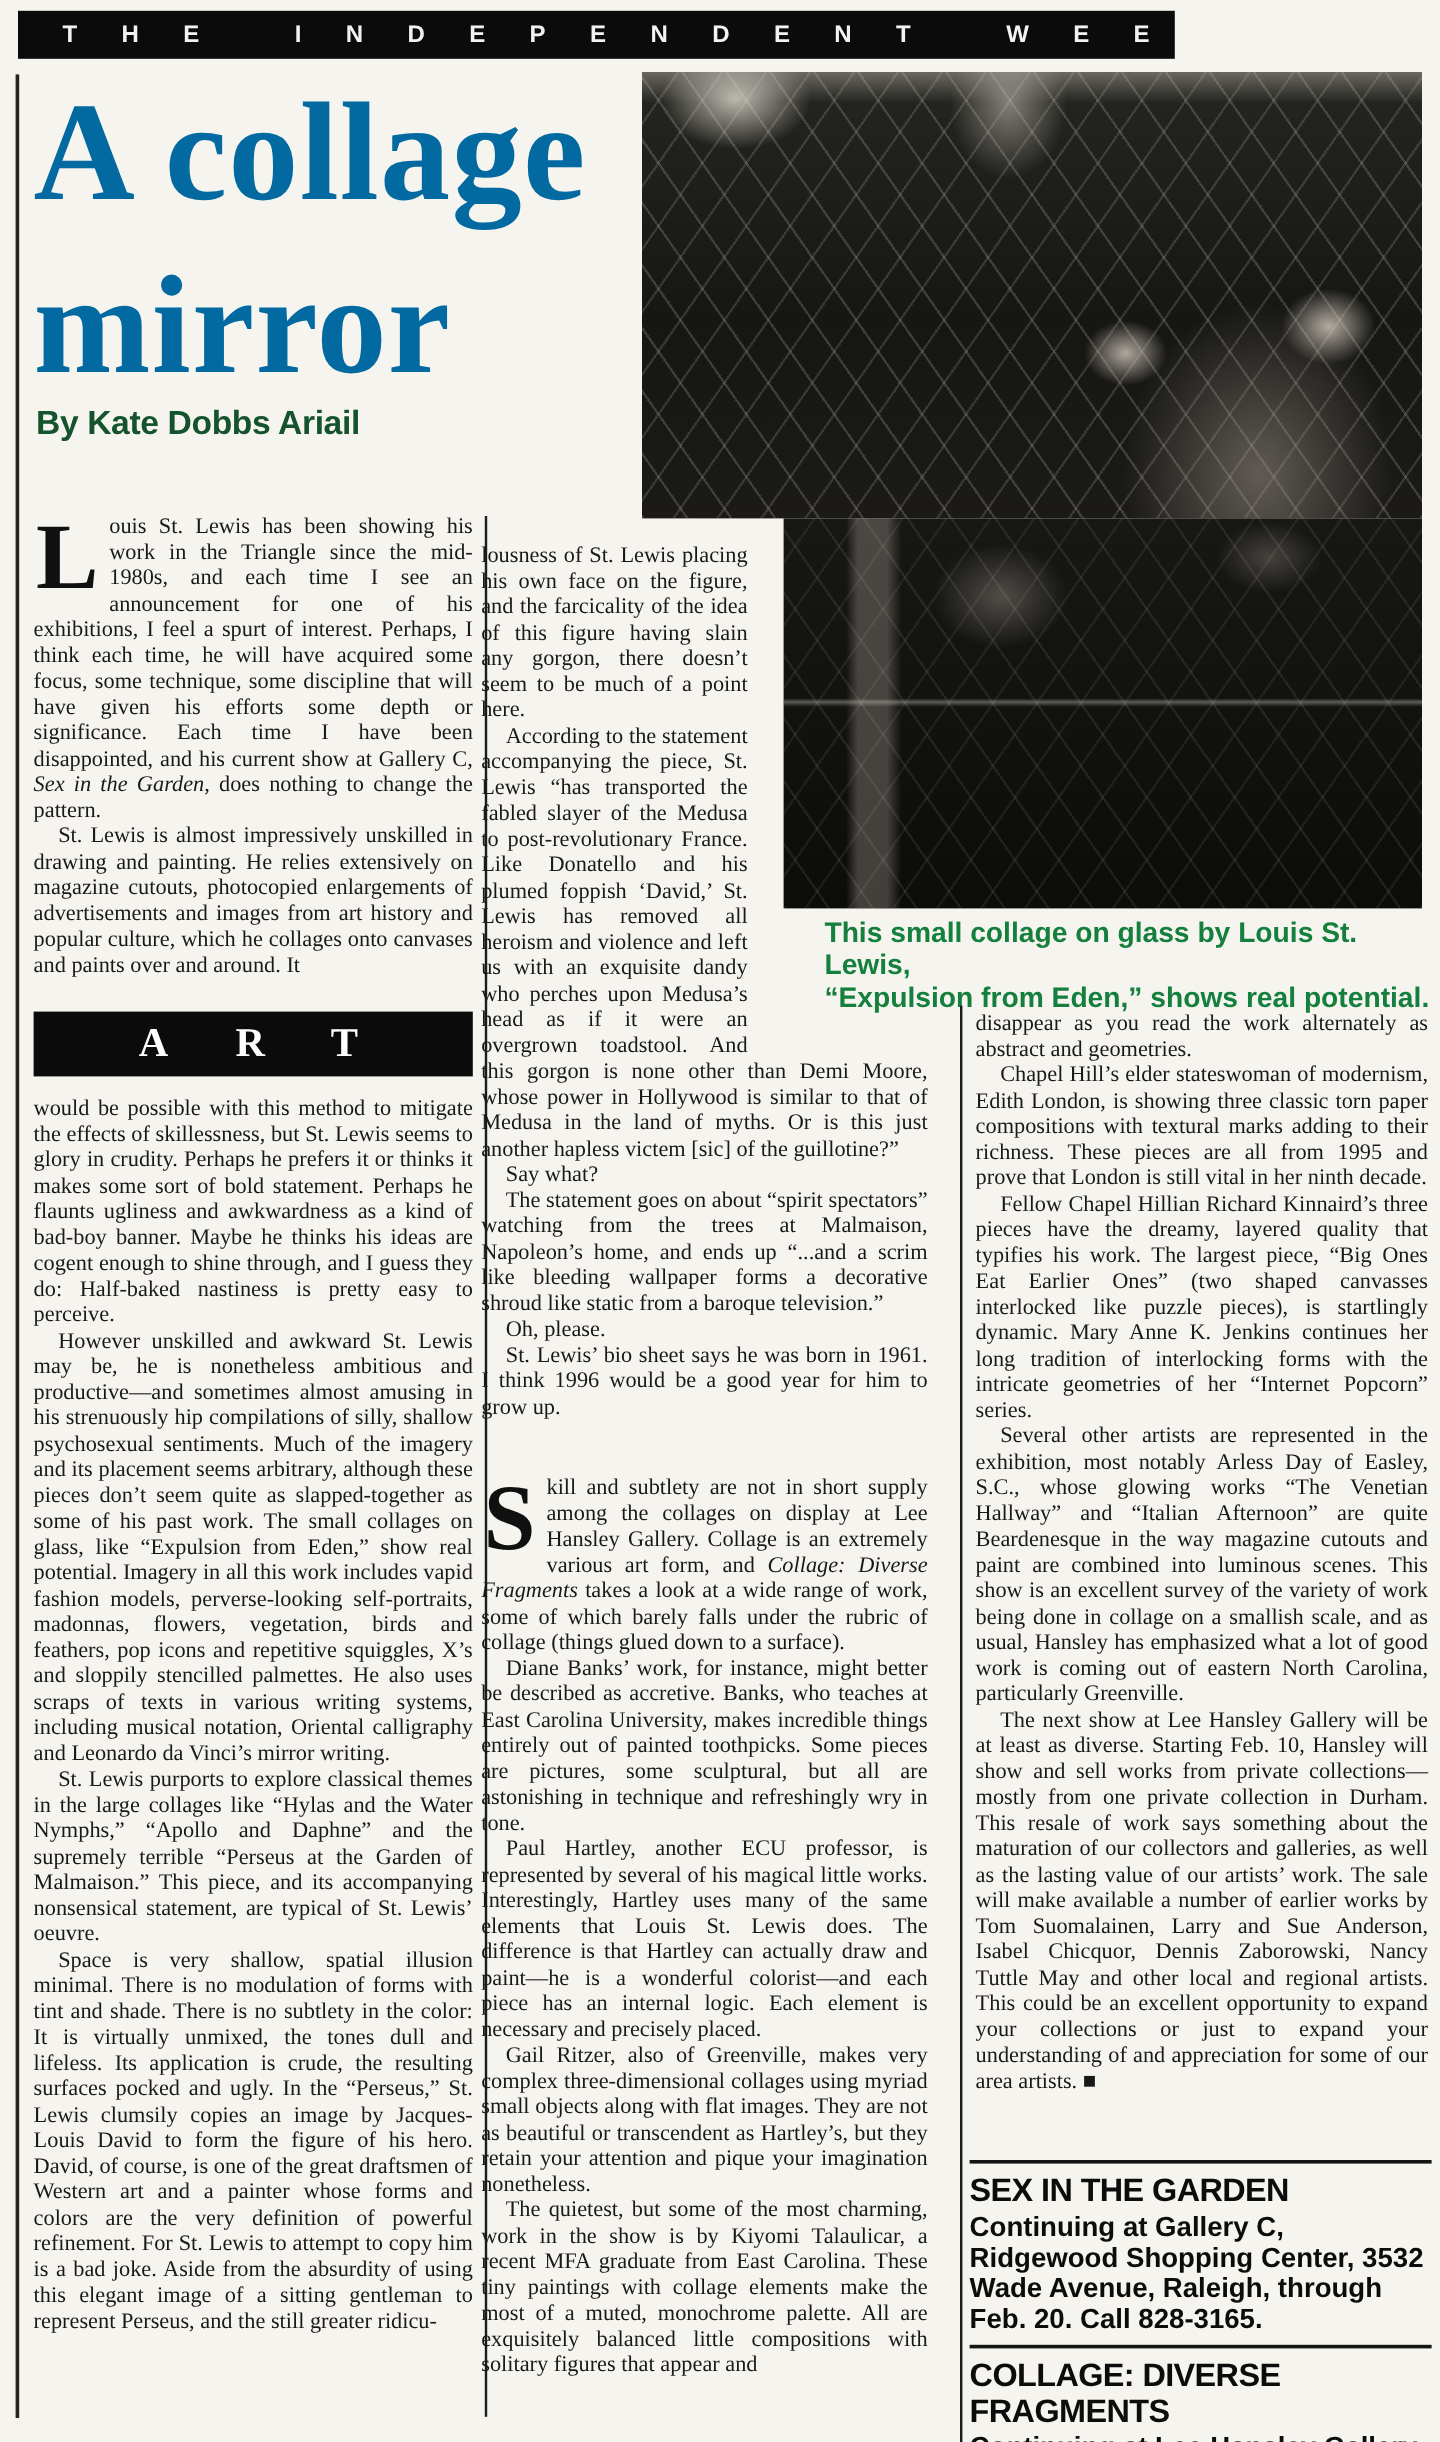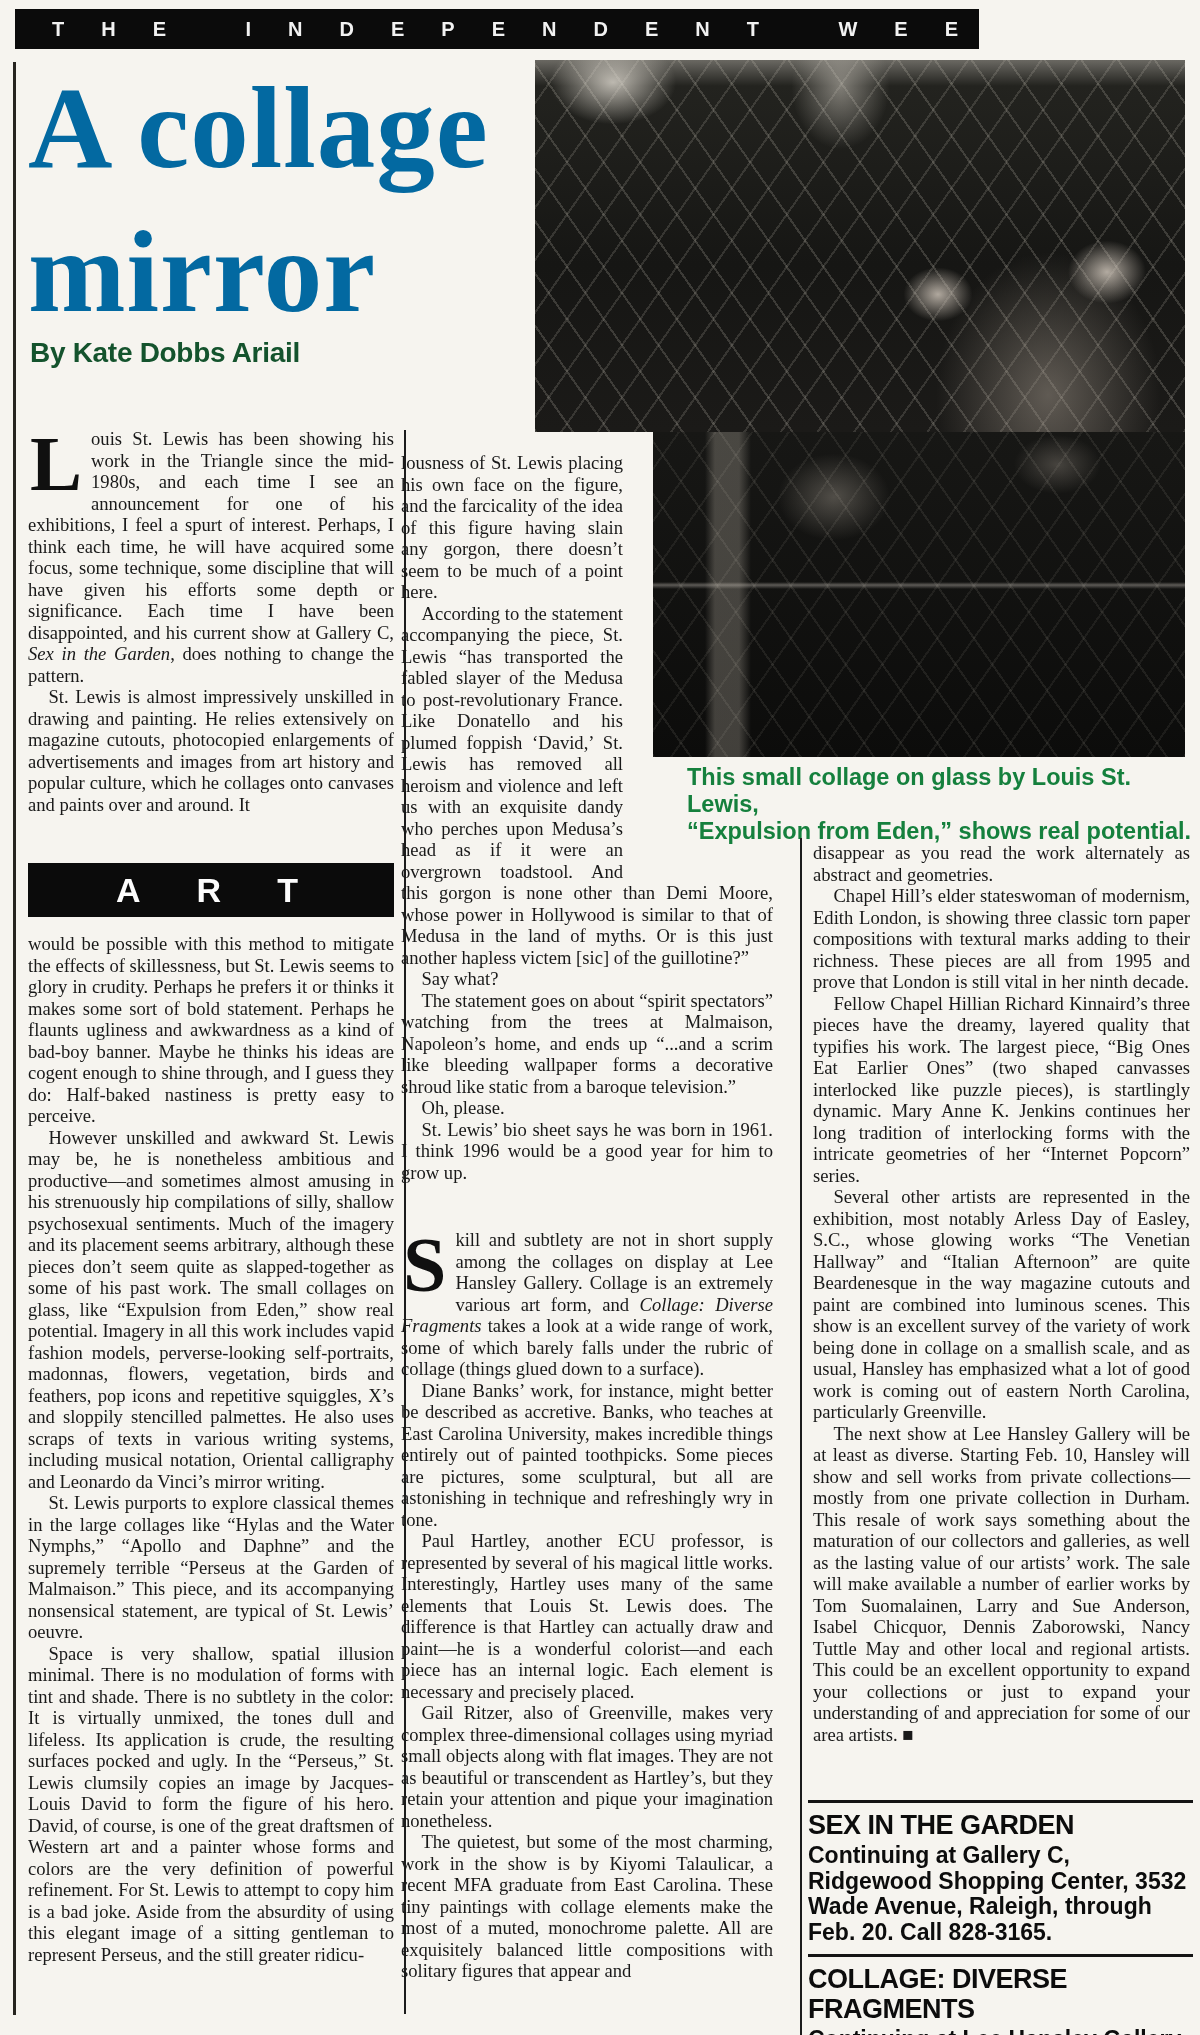--- a/index.html
+++ b/index.html
@@ -53,22 +53,22 @@
   
   .col{position:absolute;font-size:18.6px;line-height:21.5px;color:#191919;}
   #col1{left:28px;top:428px;width:366px;}
   #col2{left:401px;top:428px;width:372px;margin-top:24px;}
   #col3{left:813px;top:842px;width:377px;}
   .para{margin:0;text-align:justify;}
   .ind{text-indent:1.1em;}
   .gap{margin-top:46px;}
   .drop{float:left;font-family:"Liberation Serif",serif;font-weight:bold;font-size:78px;
     line-height:62px;padding:5px 9px 0 2px;color:#101010;}
-  #art-banner{height:54px;background:#0b0b0b;margin:48px 0 16px;color:#fdfdfd;
-    font-family:Liberation Sans, sans-serif;font-weight:bold;font-size:34px;line-height:54px;
+  #art-banner{height:54px;background:#0b0b0b;margin:28px 0 16px;color:#fdfdfd;
+    font-family:Liberation Serif, serif;font-weight:bold;font-size:34px;line-height:54px;
     text-align:center;letter-spacing:56px;padding-left:48px;box-sizing:border-box;overflow:hidden;}
   #col2-photo-spacer{float:right;width:150px;height:417px;}
 
   
   #listings{position:absolute;left:808px;top:1800px;width:385px;
     font-family:"Liberation Sans",sans-serif;color:#0c0c0c;}
   .listing{border-top:3px solid #141414;padding:7px 0 9px;}
   .listing-title{font-weight:bold;font-size:27px;line-height:30px;letter-spacing:-0.5px;}
   .listing-details{font-weight:bold;font-size:23px;line-height:25.5px;margin-top:3px;}
 </style>

